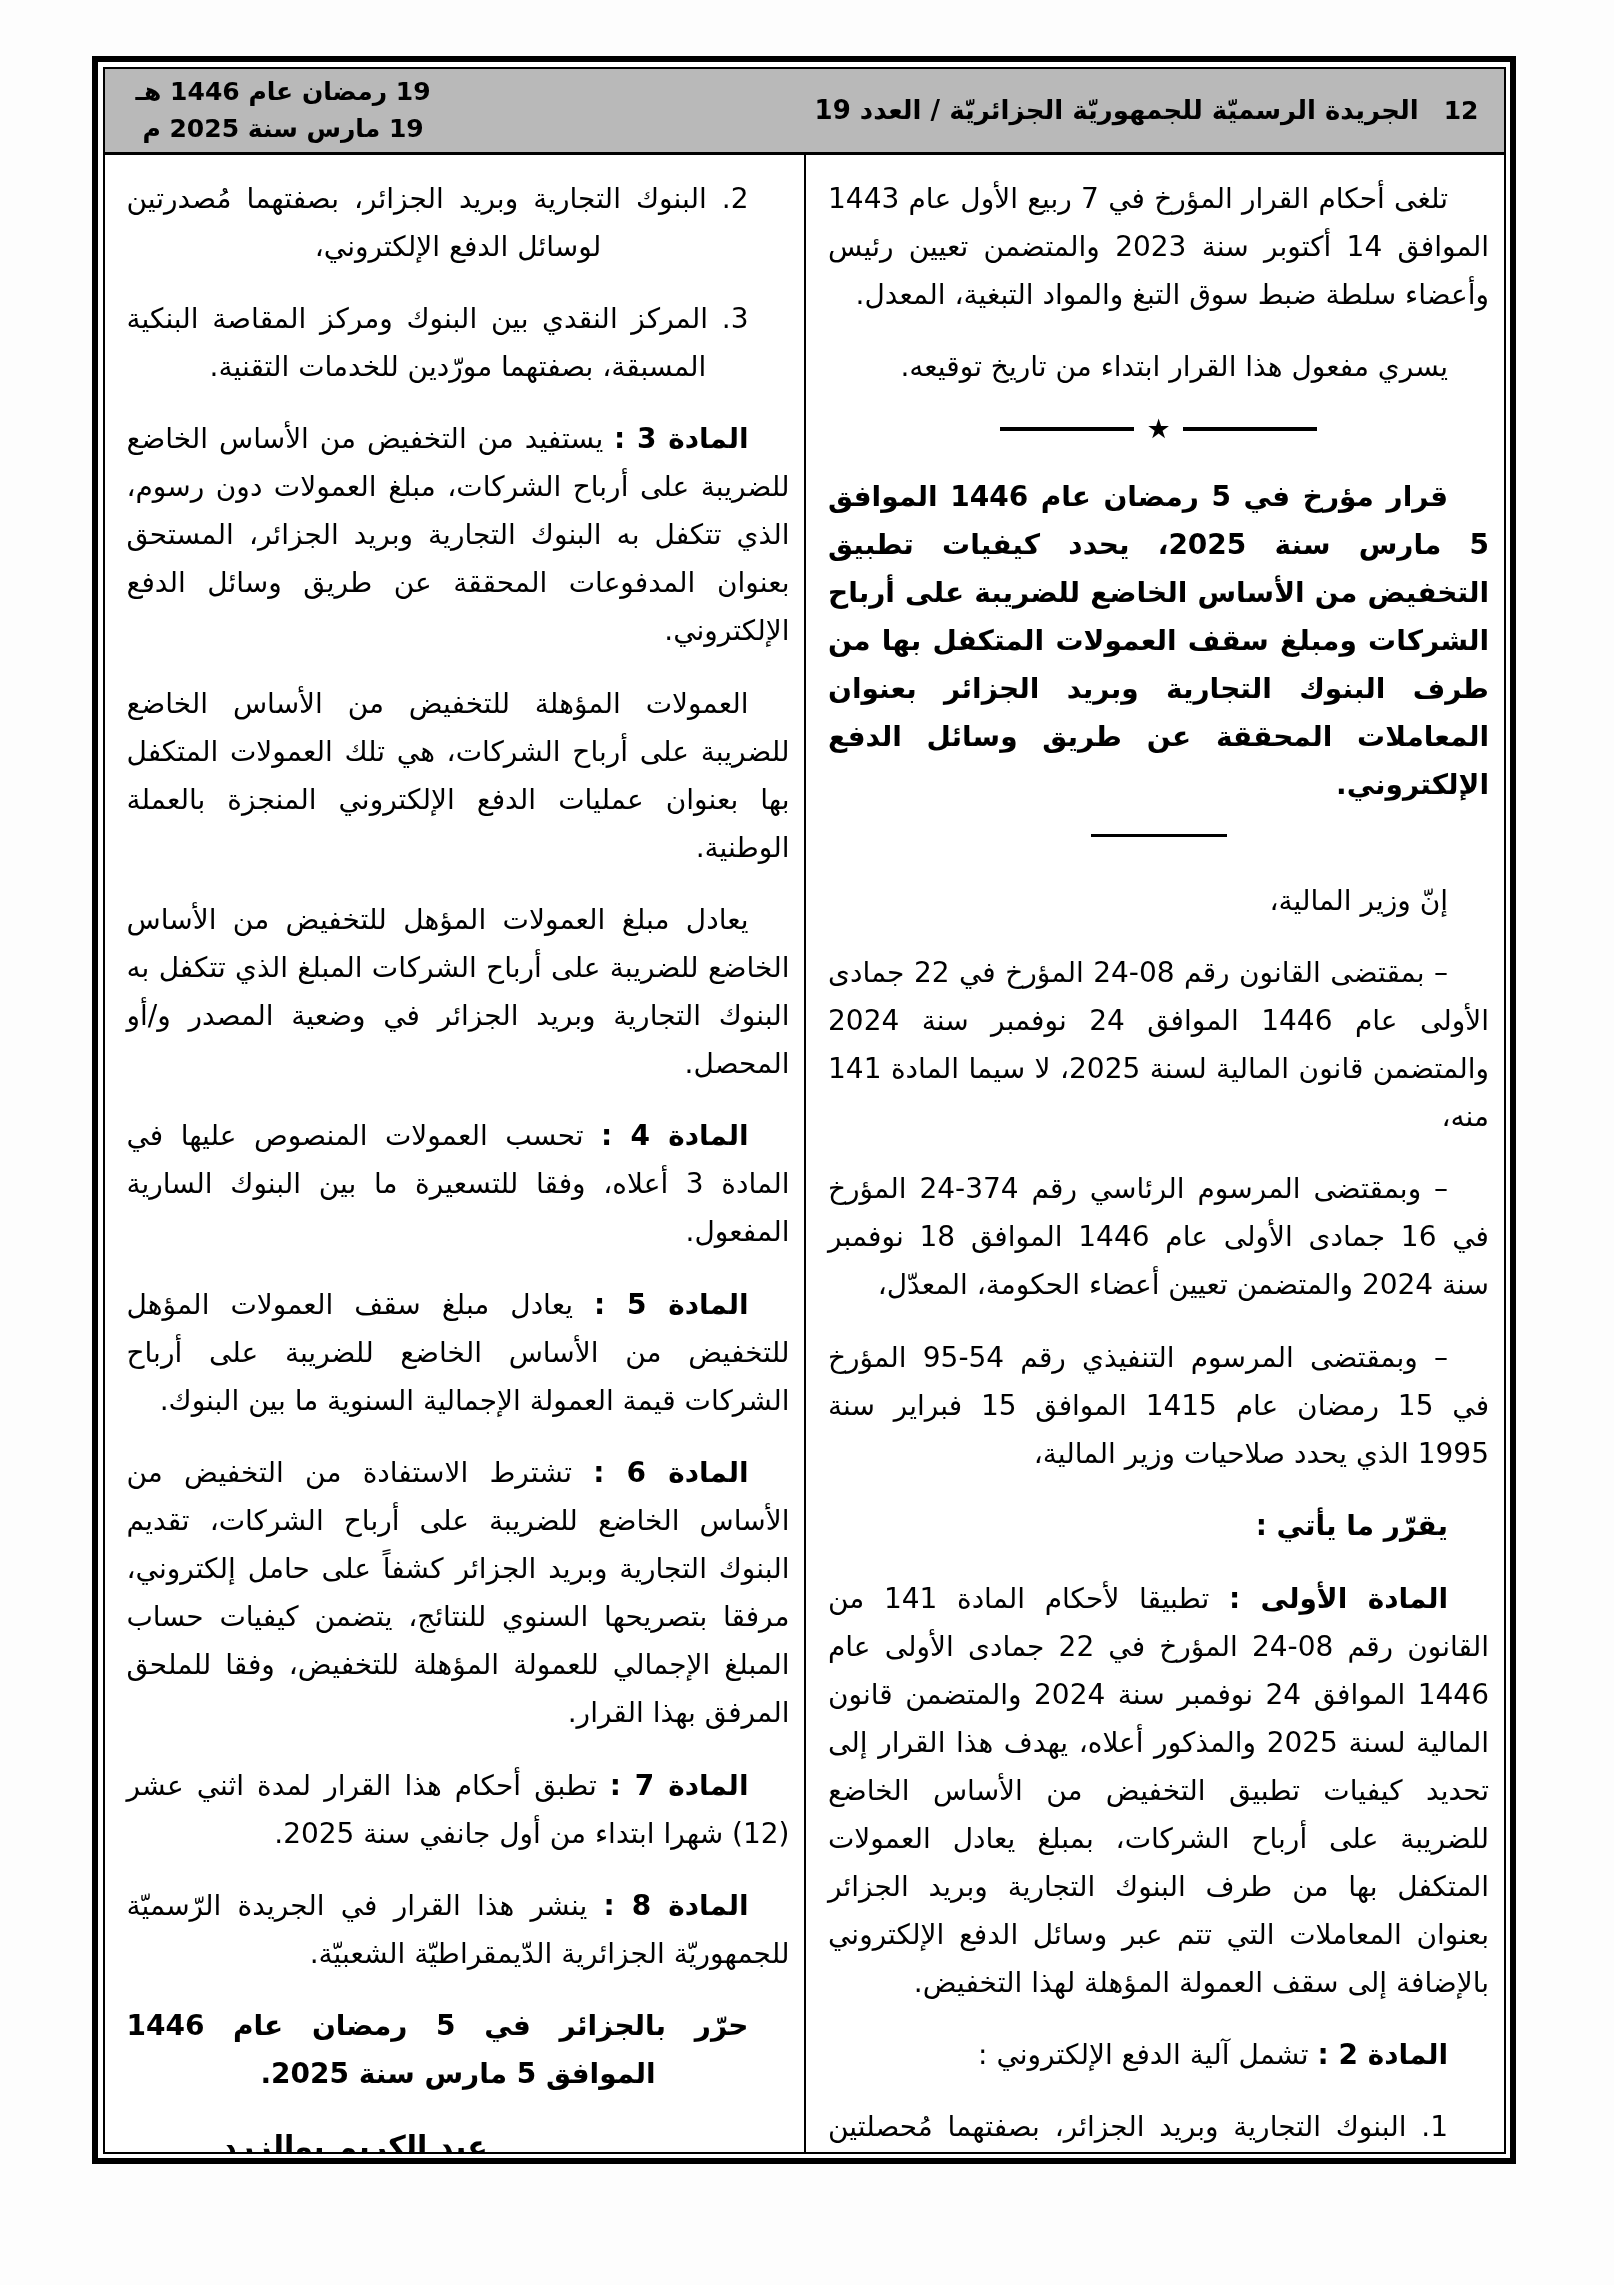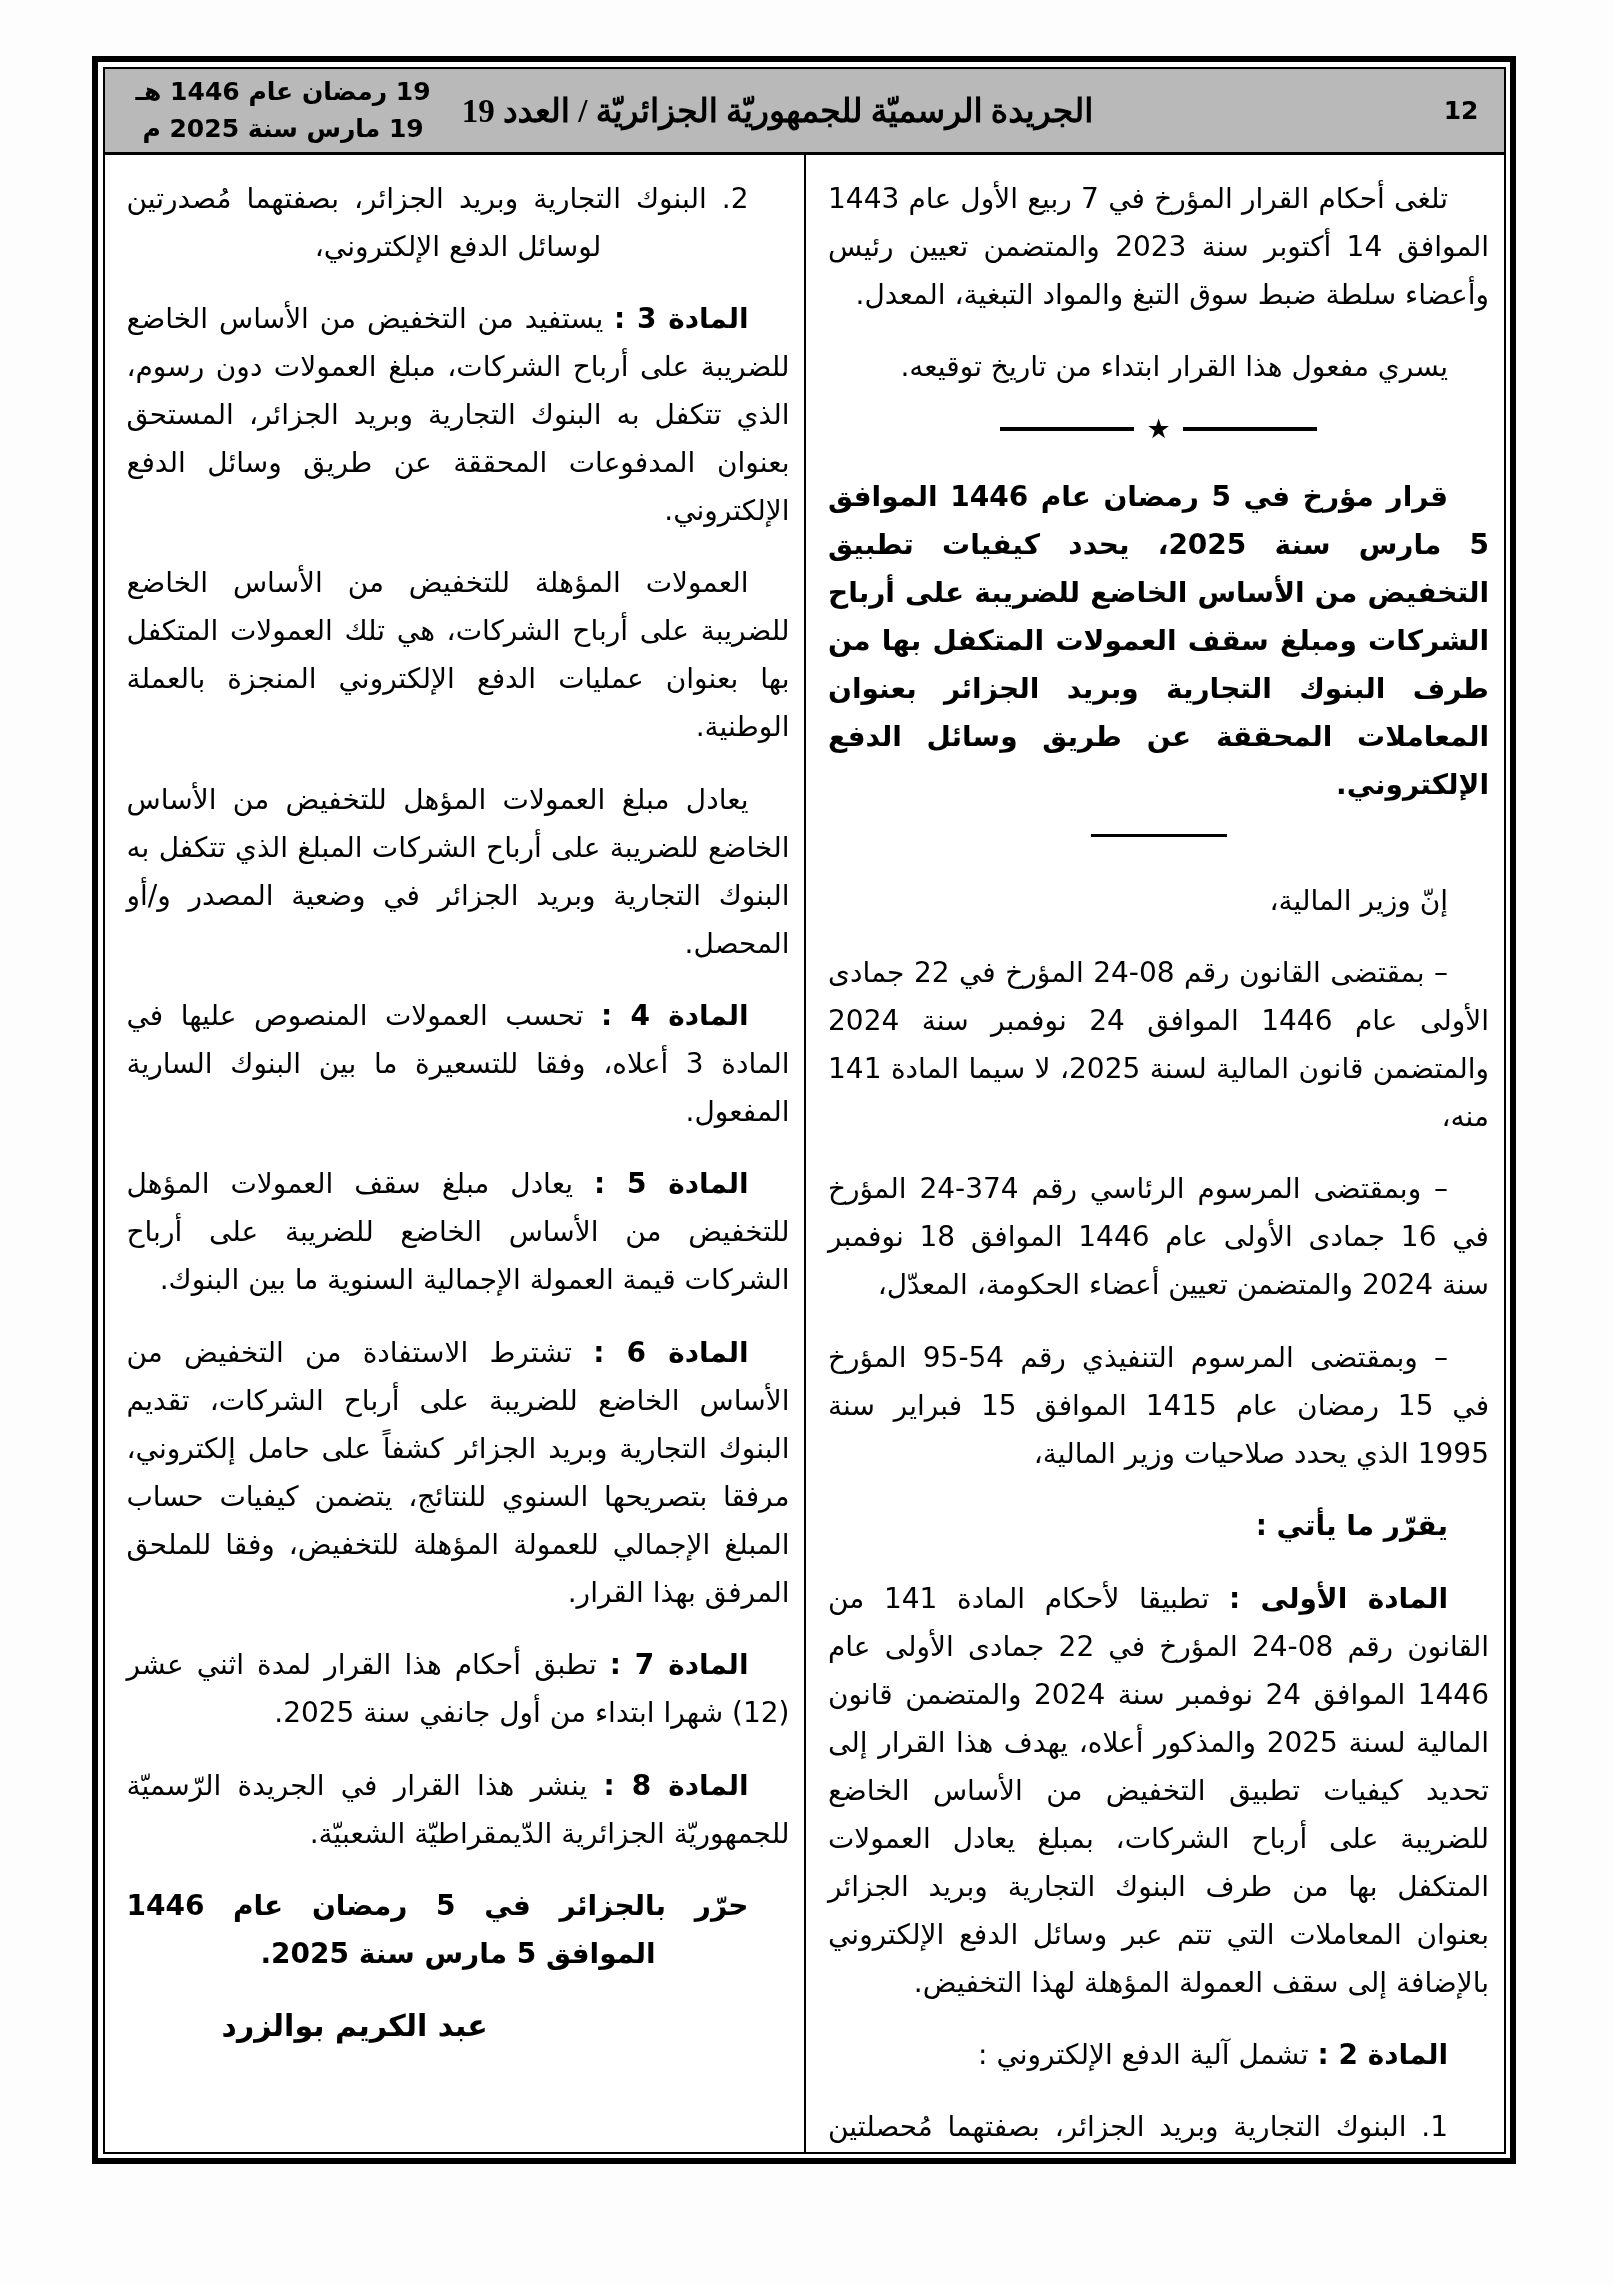--- a/index.html
+++ b/index.html
@@ -14,21 +14,21 @@
   }
   .frame-inner{
     position:absolute;inset:4.5px;border:2.7px solid #000;
     display:flex;flex-direction:column;overflow:hidden;
   }
   .band{
     flex:none;height:83px;background:#b9b9b9;border-bottom:3.6px solid #000;
     display:flex;align-items:center;direction:rtl;
   }
   .band .pageno{flex:none;padding:0 25px;font-weight:bold;font-size:25px;}
-  .band .jtitle{flex:1;text-align:left;font-weight:bold;font-size:33px;letter-spacing:0;font-family:Liberation Serif, serif;}
+  .band .jtitle{flex:1;text-align:right;font-weight:bold;font-size:26px;letter-spacing:0;}
   .band .dates{flex:none;padding:0 31px;text-align:center;font-weight:bold;font-size:25px;line-height:37px;}
   .cols{flex:1;display:flex;direction:rtl;overflow:hidden;}
   .col{
     width:50%;box-sizing:border-box;padding:20px 14.5px 0 22px;
     font-size:28px;line-height:48px;text-align:justify;direction:rtl;
   }
   .col.right{border-left:2.7px solid #000;}
   .col p{margin:0 0 24.4px;text-indent:41px;}
   .bold{font-weight:bold;}
   .lbl{font-weight:bold;}
@@ -86,20 +86,21 @@
 
           <p><span class="lbl">المادة الأولى :</span> <span>تطبيقا لأحكام المادة 141 من القانون رقم 08-24 المؤرخ في 22 جمادى الأولى عام 1446 الموافق 24 نوفمبر سنة 2024 والمتضمن قانون المالية لسنة 2025 والمذكور أعلاه، يهدف هذا القرار إلى تحديد كيفيات تطبيق التخفيض من الأساس الخاضع للضريبة على أرباح الشركات، بمبلغ يعادل العمولات المتكفل بها من طرف البنوك التجارية وبريد الجزائر بعنوان المعاملات التي تتم عبر وسائل الدفع الإلكتروني بالإضافة إلى سقف العمولة المؤهلة لهذا التخفيض.</span></p>
 
           <p><span class="lbl">المادة 2 :</span> <span>تشمل آلية الدفع الإلكتروني :</span></p>
 
           <p class="center-last">1. البنوك التجارية وبريد الجزائر، بصفتهما مُحصلتين لعمليات الدفع الإلكتروني،</p>
         </div>
 
         <div class="col left">
           <p class="center-last">2. البنوك التجارية وبريد الجزائر، بصفتهما مُصدرتين لوسائل الدفع الإلكتروني،</p>
+          <p class="center-last">3. المركز النقدي بين البنوك ومركز المقاصة البنكية المسبقة، بصفتهما مورّدين للخدمات التقنية.</p>
 
           <p><span class="lbl">المادة 3 :</span> <span>يستفيد من التخفيض من الأساس الخاضع للضريبة على أرباح الشركات، مبلغ العمولات دون رسوم، الذي تتكفل به البنوك التجارية وبريد الجزائر، المستحق بعنوان المدفوعات المحققة عن طريق وسائل الدفع الإلكتروني.</span></p>
           <p>العمولات المؤهلة للتخفيض من الأساس الخاضع للضريبة على أرباح الشركات، هي تلك العمولات المتكفل بها بعنوان عمليات الدفع الإلكتروني المنجزة بالعملة الوطنية.</p>
           <p>يعادل مبلغ العمولات المؤهل للتخفيض من الأساس الخاضع للضريبة على أرباح الشركات المبلغ الذي تتكفل به البنوك التجارية وبريد الجزائر في وضعية المصدر و/أو المحصل.</p>
 
           <p><span class="lbl">المادة 4 :</span> <span>تحسب العمولات المنصوص عليها في المادة 3 أعلاه، وفقا للتسعيرة ما بين البنوك السارية المفعول.</span></p>
 
           <p><span class="lbl">المادة 5 :</span> <span>يعادل مبلغ سقف العمولات المؤهل للتخفيض من الأساس الخاضع للضريبة على أرباح الشركات قيمة العمولة الإجمالية السنوية ما بين البنوك.</span></p>
 
           <p><span class="lbl">المادة 6 :</span> <span>تشترط الاستفادة من التخفيض من الأساس الخاضع للضريبة على أرباح الشركات، تقديم البنوك التجارية وبريد الجزائر كشفاً على حامل إلكتروني، مرفقا بتصريحها السنوي للنتائج، يتضمن كيفيات حساب المبلغ الإجمالي للعمولة المؤهلة للتخفيض، وفقا للملحق المرفق بهذا القرار.</span></p>

